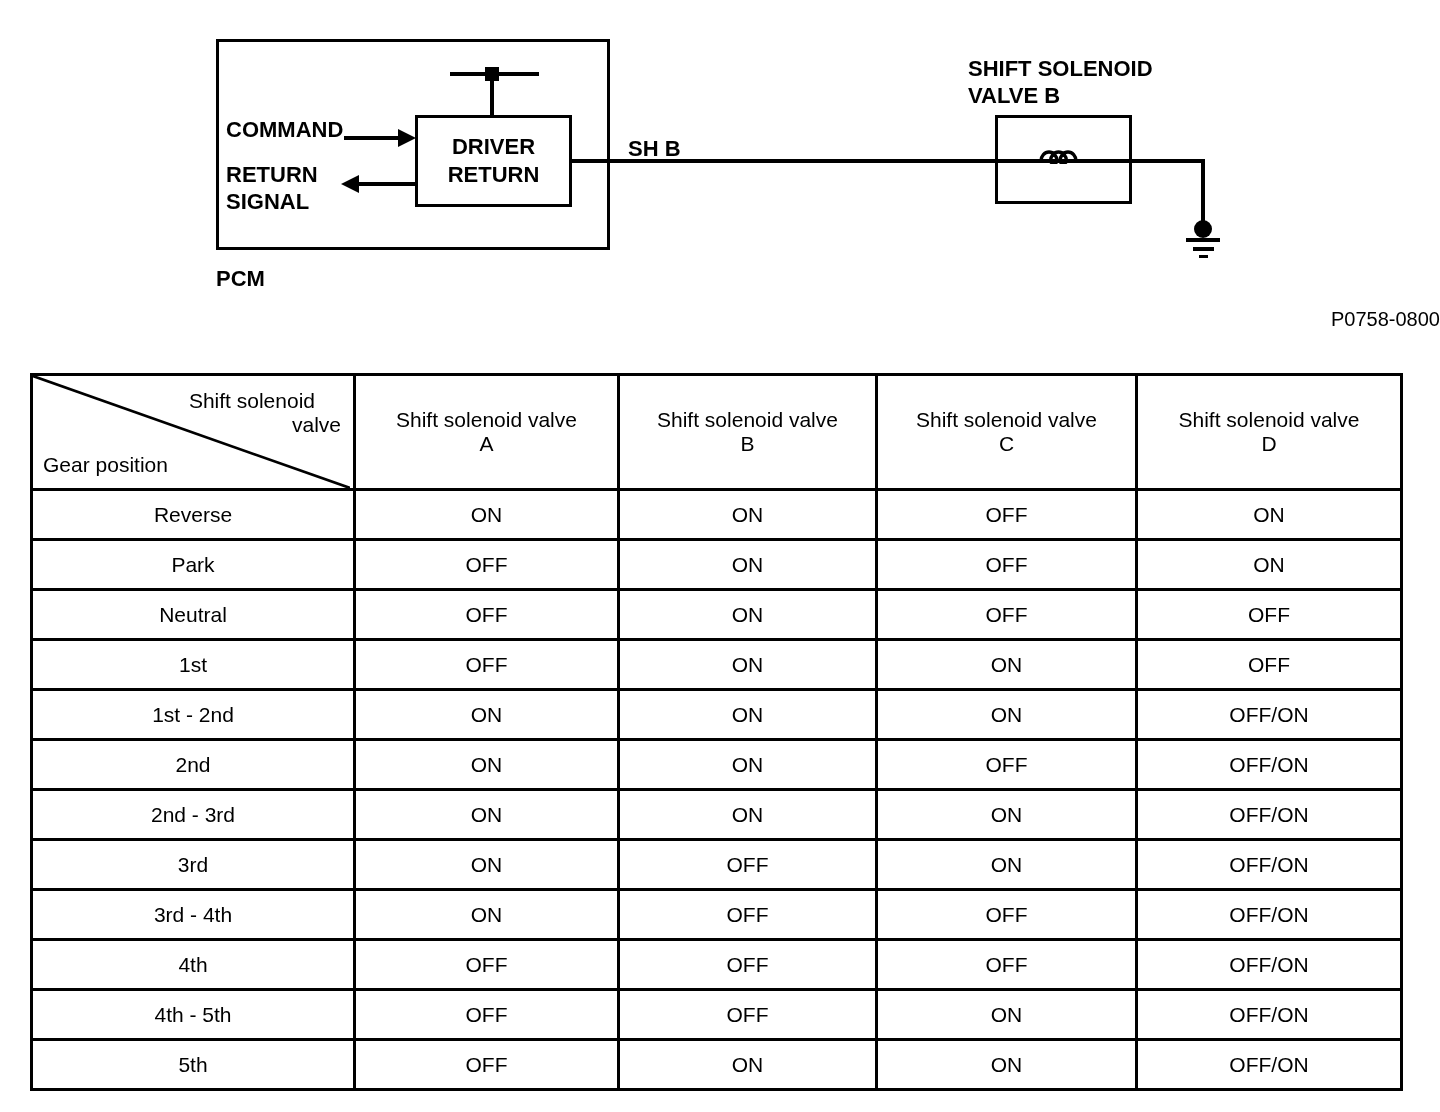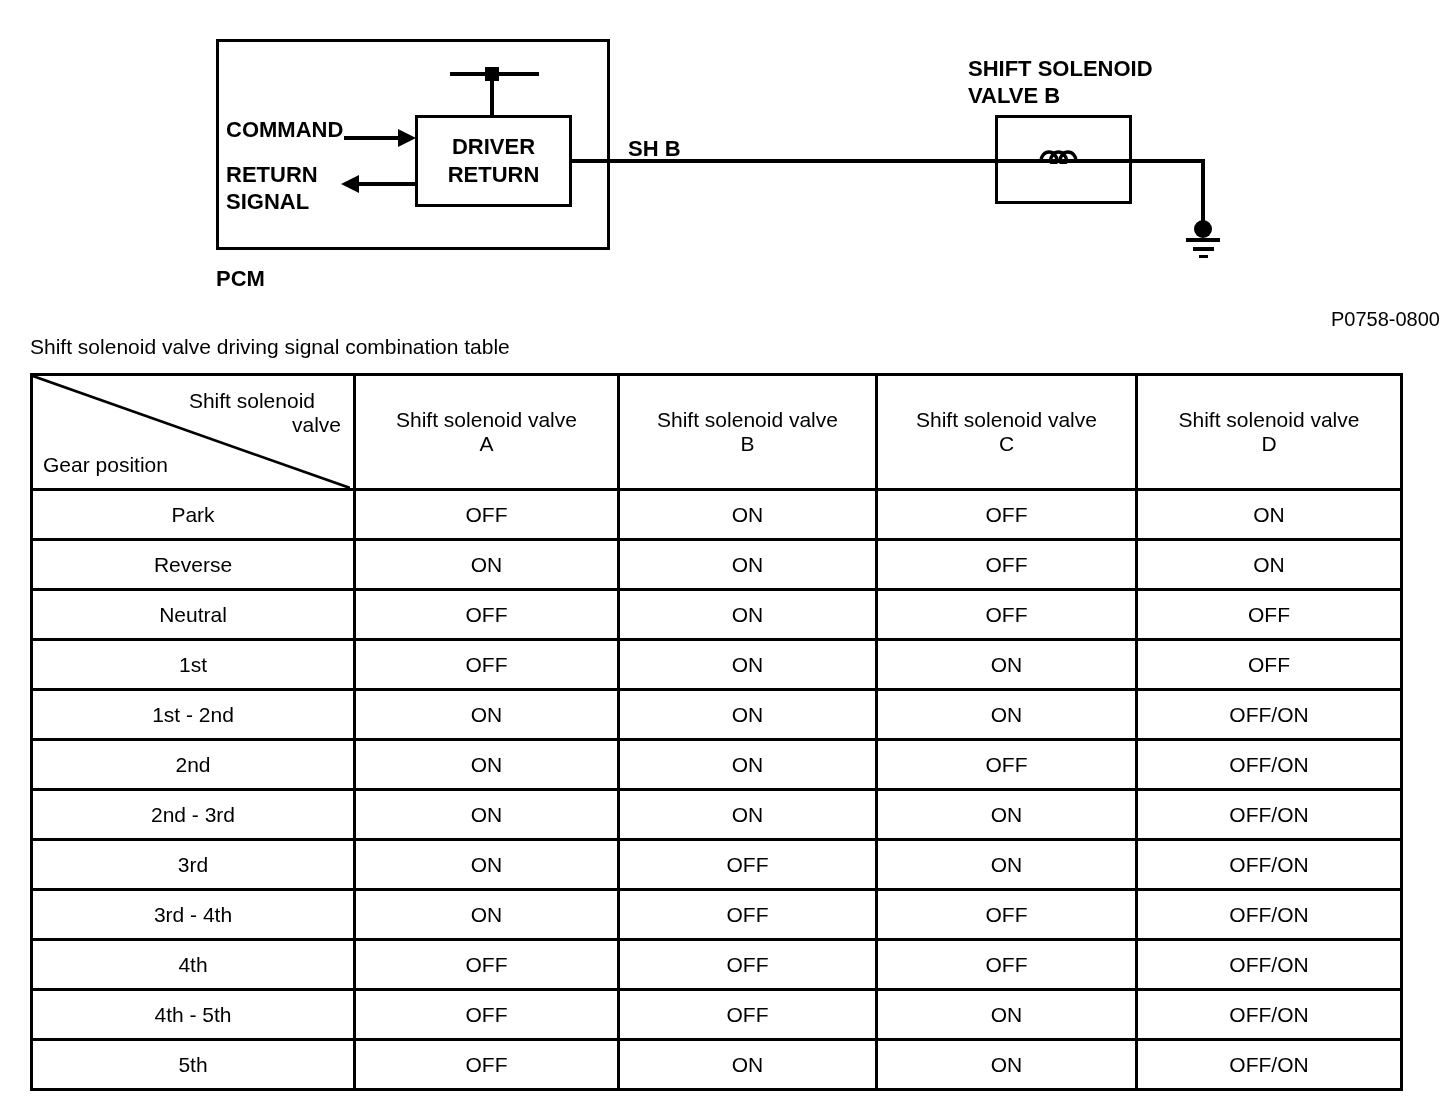--- a/index.html
+++ b/index.html
@@ -137,21 +137,20 @@
   </svg>
 
   <div class="abs ink" style="left:1201px; top:159px; width:4px; height:64px;"></div>
   <div class="ground-dot" style="left:1194px; top:220px;"></div>
   <div class="abs ink" style="left:1186px; top:238px; width:34px; height:4px;"></div>
   <div class="abs ink" style="left:1193px; top:247px; width:21px; height:4px;"></div>
   <div class="abs ink" style="left:1199px; top:255px; width:9px; height:3px;"></div>
 
   <div class="caption" style="left:1292px; top:308px; font-size:20px;margin-left:39px;">P0758-0800</div>
 
-  <div class="caption" style="left:30px; top:335px;">Shift solenoid valve driving signal combination table</div>
 
   <table class="combo">
     <colgroup>
       <col style="width:323px">
       <col style="width:264px">
       <col style="width:258px">
       <col style="width:260px">
       <col style="width:265px">
     </colgroup>
     <thead>
@@ -177,29 +176,29 @@
           <span class="letter">C</span>
         </th>
         <th class="head-cell">
           <span>Shift solenoid valve</span>
           <span class="letter">D</span>
         </th>
       </tr>
     </thead>
     <tbody>
         <tr>
+          <td>Reverse</td>
+          <td>ON</td>
+          <td>ON</td>
+          <td>OFF</td>
+          <td>ON</td>
+        </tr>
+        <tr>
           <td>Park</td>
           <td>OFF</td>
-          <td>ON</td>
-          <td>OFF</td>
-          <td>ON</td>
-        </tr>
-        <tr>
-          <td>Reverse</td>
-          <td>ON</td>
           <td>ON</td>
           <td>OFF</td>
           <td>ON</td>
         </tr>
         <tr>
           <td>Neutral</td>
           <td>OFF</td>
           <td>ON</td>
           <td>OFF</td>
           <td>OFF</td>

